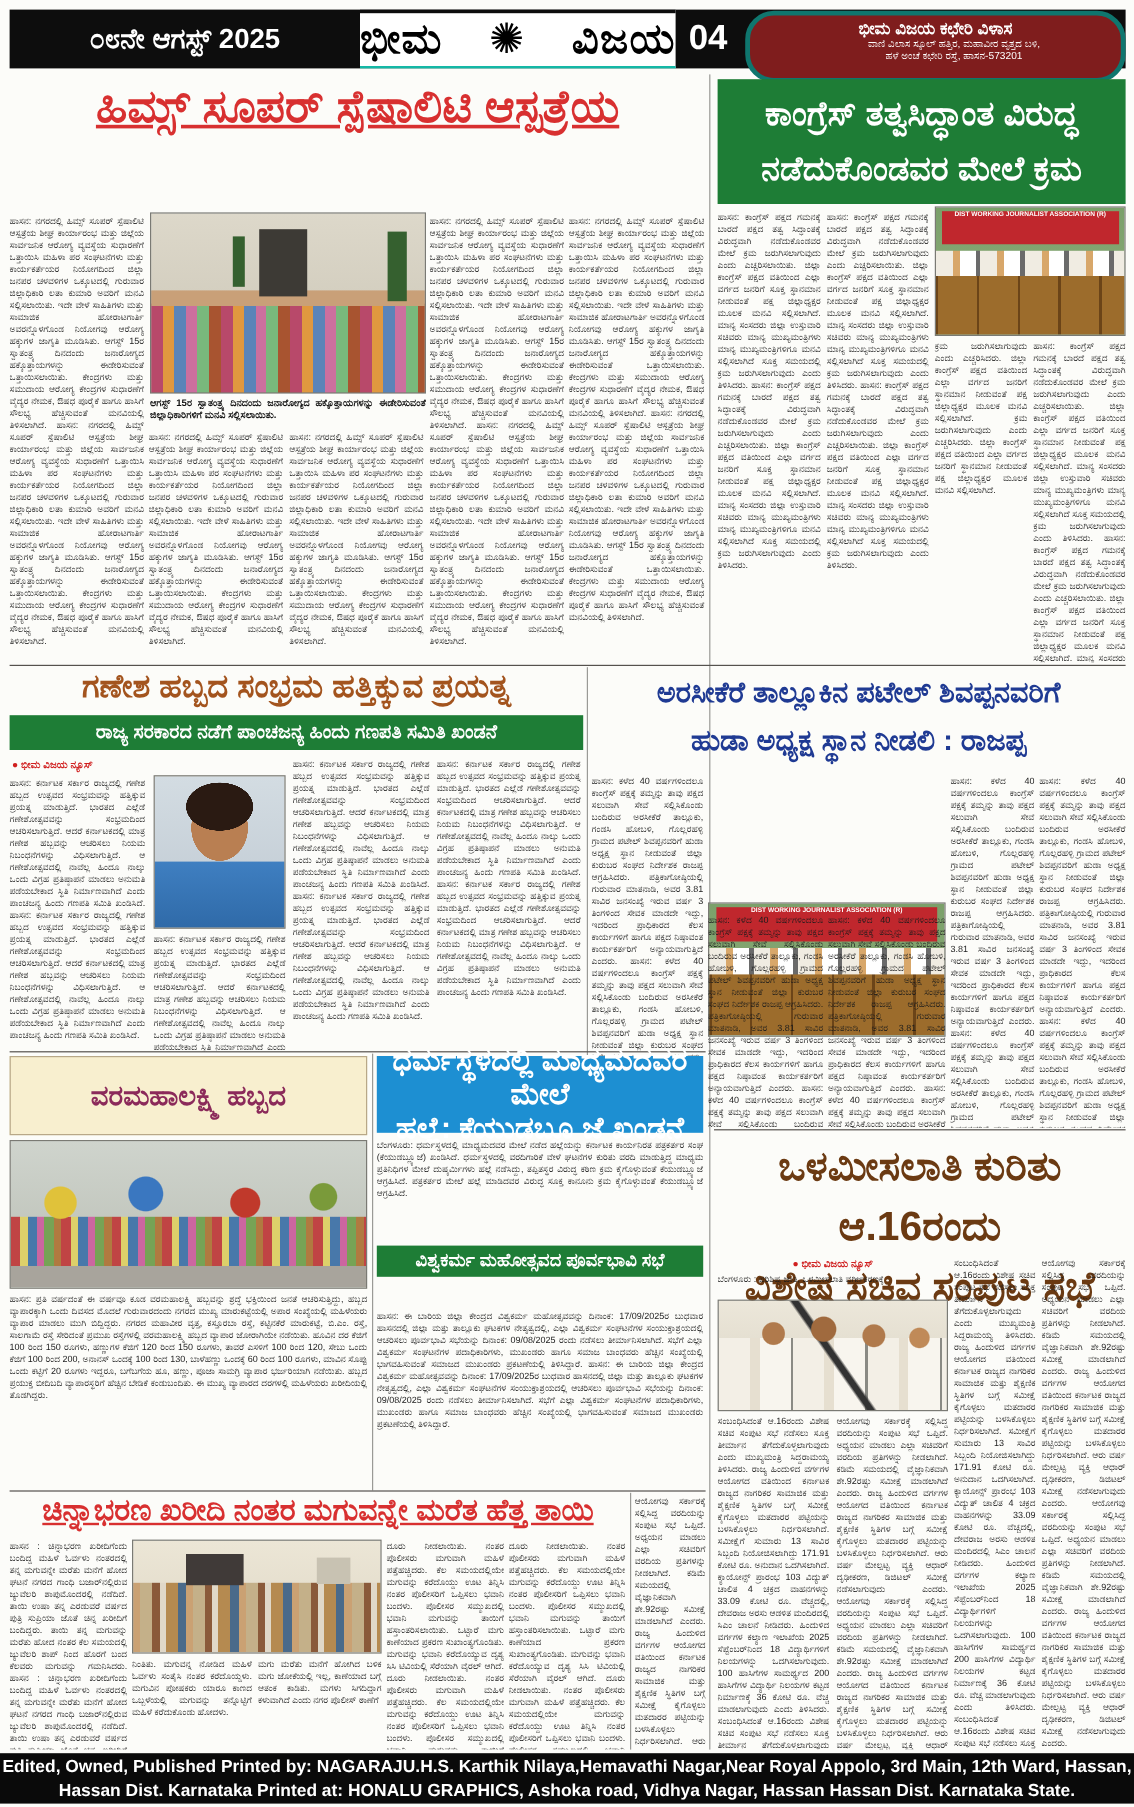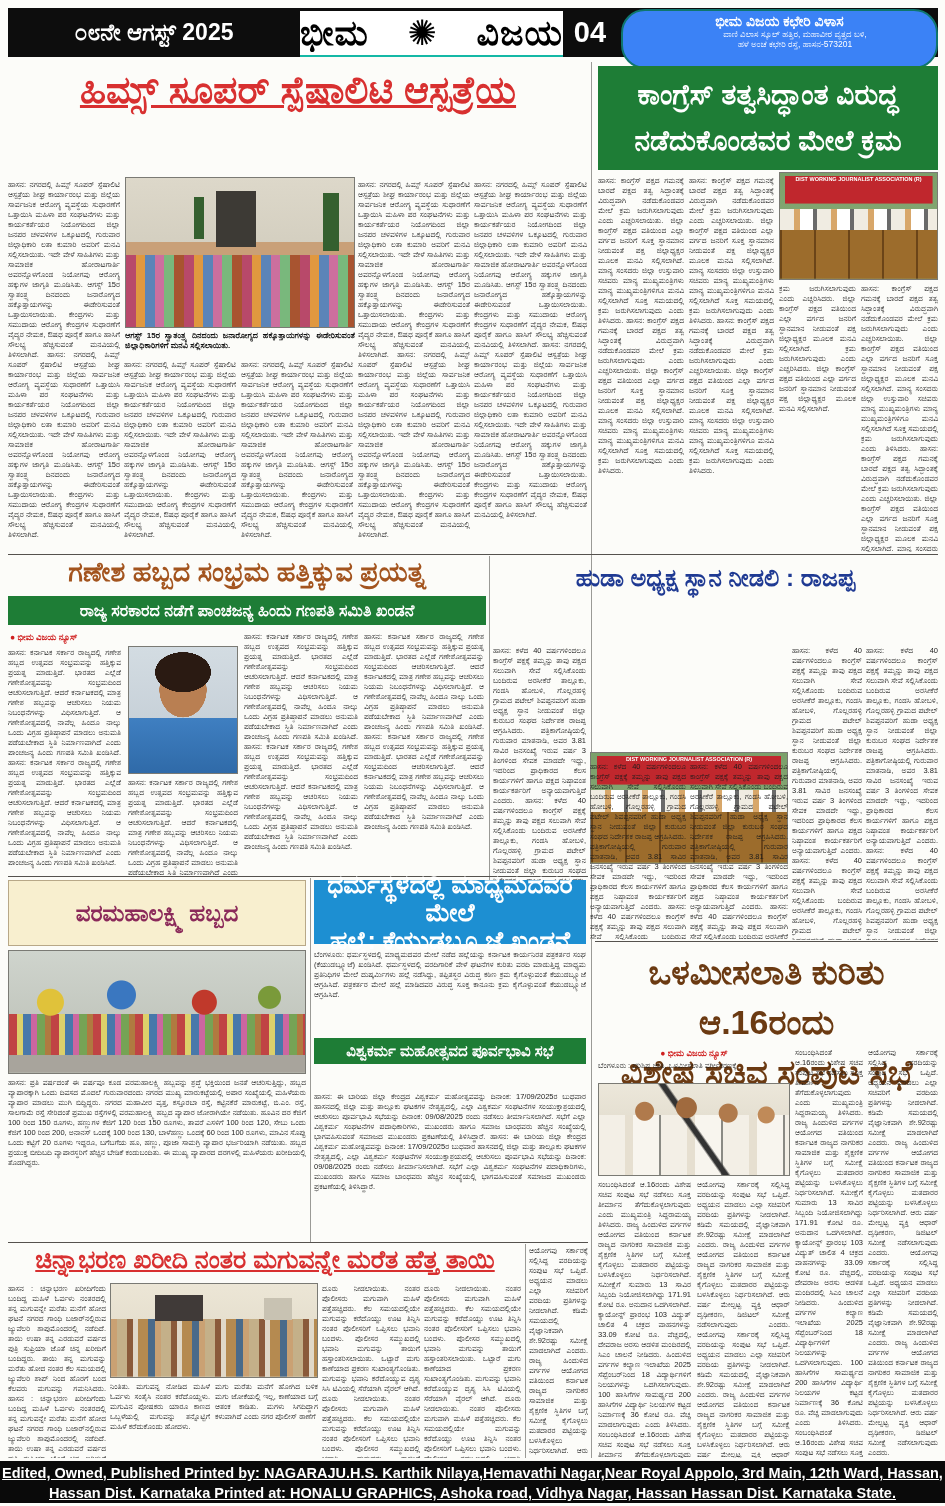--- a/index.html
+++ b/index.html
@@ -9,21 +9,21 @@
   
   .header-bar{left:8px;top:8px;width:930px;height:49px;background:#0d0d0d;}
   .date-box{left:8px;top:8px;width:292px;height:49px;color:#fff;font-size:23px;font-weight:bold;
             display:flex;align-items:center;justify-content:center;}
   .masthead-box{left:300px;top:8px;width:263px;height:49px;background:#fff;border-top:3px solid #0d0d0d;border-bottom:2px solid #14b8a6;
             display:flex;align-items:center;justify-content:space-between;box-sizing:border-box;}
   .masthead-box span{font-size:35px;font-weight:bold;color:#000;letter-spacing:1px;}
   .masthead-sun{font-size:26px;margin:0 2px;}
   .page-num{left:563px;top:8px;width:54px;height:49px;color:#fff;font-size:29px;font-weight:bold;
             display:flex;align-items:center;justify-content:center;}
-  .office-badge{left:621px;top:9px;width:317px;height:60px;background:#3b82f6;border:2px solid #0f766e;border-radius:24px;
+  .office-badge{left:621px;top:9px;width:317px;height:60px;background:#7f1d1d;border:4px solid #0f766e;border-radius:24px;
             box-sizing:border-box;color:#fff;text-align:center;padding-top:3px;}
   .office-badge .t{font-size:14px;font-weight:bold;line-height:15px;}
   .office-badge .l{font-size:8.5px;line-height:10px;padding-left:31px;}
   
   .vrule{width:1px;background:#9a9a96;}
   .hrule{height:1px;background:#55524e;}
   
   .hl{text-align:center;font-weight:bold;}
   .hl-red{color:#d83030;text-decoration:underline;}
   .hl-a{left:8px;top:64px;width:580px;font-size:38px;line-height:52px;}
@@ -84,21 +84,21 @@
      linear-gradient(55deg,transparent 48%,#333 49% 51%,transparent 52%),
      repeating-linear-gradient(90deg,#f3efe6 0 26px,#e6dfd0 26px 34px,#f8f5ee 34px 60px,#8a8a84 60px 62px) 0 100%/100% 66% no-repeat,
      linear-gradient(#ece7da,#d8d2c2);}
   .photo-station{background:
      linear-gradient(#403a38,#403a38) 28% 16%/48px 26px no-repeat,
      linear-gradient(#c8c2b2,#c8c2b2) 86% 20%/28px 22px no-repeat,
      repeating-linear-gradient(90deg,#caa173 0 6px,#c4b089 6px 16px,#8a5a3a 16px 22px,#e0d8c8 22px 27px,#b58a50 27px 37px,#4a6a8a 37px 44px) 0 100%/100% 62% no-repeat,
      linear-gradient(#ece6d6,#ddd6c4);}
   
   .footer{left:0;top:1461px;width:945px;height:42px;background:#0a0a0a;color:#fff;text-align:center;
-          font-weight:bold;font-size:14.5px;line-height:20px;padding-top:2px;box-sizing:border-box;text-decoration:underline;}
+          font-weight:bold;font-size:14.5px;line-height:20px;padding-top:2px;box-sizing:border-box;}
 </style>
 </head>
 <body>
 
 <div id="page">
 
   <div class="abs header-bar"></div>
   <div class="abs date-box">೦೮ನೇ ಆಗಸ್ಟ್ 2025</div>
   <div class="abs masthead-box">
     <span>ಭೀಮ</span>
@@ -150,20 +150,21 @@
     <span>●</span>
     <span>ಭೀಮ ವಿಜಯ ನ್ಯೂಸ್</span>
   </div>
   <div class="abs bodytext" style="left:8px;top:648px;width:113px;height:228px;">ಹಾಸನ: ಕರ್ನಾಟಕ ಸರ್ಕಾರ ರಾಜ್ಯದಲ್ಲಿ ಗಣೇಶ ಹಬ್ಬದ ಉತ್ಸವದ ಸಂಭ್ರಮವನ್ನು ಹತ್ತಿಕ್ಕುವ ಪ್ರಯತ್ನ ಮಾಡುತ್ತಿದೆ. ಭಾರತದ ಎಲ್ಲೆಡೆ ಗಣೇಶೋತ್ಸವವನ್ನು ಸಂಭ್ರಮದಿಂದ ಆಚರಿಸಲಾಗುತ್ತಿದೆ. ಆದರೆ ಕರ್ನಾಟಕದಲ್ಲಿ ಮಾತ್ರ ಗಣೇಶ ಹಬ್ಬವನ್ನು ಆಚರಿಸಲು ನಿಯಮ ನಿಬಂಧನೆಗಳನ್ನು ವಿಧಿಸಲಾಗುತ್ತಿದೆ. ಆ ಗಣೇಶೋತ್ಸವದಲ್ಲಿ ನಾವೆಲ್ಲ ಹಿಂದೂ ನಾಲ್ಕು ಒಂದು ವಿಗ್ರಹ ಪ್ರತಿಷ್ಠಾಪನೆ ಮಾಡಲು ಅನುಮತಿ ಪಡೆಯಬೇಕಾದ ಸ್ಥಿತಿ ನಿರ್ಮಾಣವಾಗಿದೆ ಎಂದು ಪಾಂಚಜನ್ಯ ಹಿಂದು ಗಣಪತಿ ಸಮಿತಿ ಖಂಡಿಸಿದೆ. ಹಾಸನ: ಕರ್ನಾಟಕ ಸರ್ಕಾರ ರಾಜ್ಯದಲ್ಲಿ ಗಣೇಶ ಹಬ್ಬದ ಉತ್ಸವದ ಸಂಭ್ರಮವನ್ನು ಹತ್ತಿಕ್ಕುವ ಪ್ರಯತ್ನ ಮಾಡುತ್ತಿದೆ. ಭಾರತದ ಎಲ್ಲೆಡೆ ಗಣೇಶೋತ್ಸವವನ್ನು ಸಂಭ್ರಮದಿಂದ ಆಚರಿಸಲಾಗುತ್ತಿದೆ. ಆದರೆ ಕರ್ನಾಟಕದಲ್ಲಿ ಮಾತ್ರ ಗಣೇಶ ಹಬ್ಬವನ್ನು ಆಚರಿಸಲು ನಿಯಮ ನಿಬಂಧನೆಗಳನ್ನು ವಿಧಿಸಲಾಗುತ್ತಿದೆ. ಆ ಗಣೇಶೋತ್ಸವದಲ್ಲಿ ನಾವೆಲ್ಲ ಹಿಂದೂ ನಾಲ್ಕು ಒಂದು ವಿಗ್ರಹ ಪ್ರತಿಷ್ಠಾಪನೆ ಮಾಡಲು ಅನುಮತಿ ಪಡೆಯಬೇಕಾದ ಸ್ಥಿತಿ ನಿರ್ಮಾಣವಾಗಿದೆ ಎಂದು ಪಾಂಚಜನ್ಯ ಹಿಂದು ಗಣಪತಿ ಸಮಿತಿ ಖಂಡಿಸಿದೆ.</div>
   <div class="abs photo photo-portrait" style="left:128px;top:646px;width:110px;height:128px;"></div>
   <div class="abs bodytext" style="left:128px;top:778px;width:110px;height:98px;">ಹಾಸನ: ಕರ್ನಾಟಕ ಸರ್ಕಾರ ರಾಜ್ಯದಲ್ಲಿ ಗಣೇಶ ಹಬ್ಬದ ಉತ್ಸವದ ಸಂಭ್ರಮವನ್ನು ಹತ್ತಿಕ್ಕುವ ಪ್ರಯತ್ನ ಮಾಡುತ್ತಿದೆ. ಭಾರತದ ಎಲ್ಲೆಡೆ ಗಣೇಶೋತ್ಸವವನ್ನು ಸಂಭ್ರಮದಿಂದ ಆಚರಿಸಲಾಗುತ್ತಿದೆ. ಆದರೆ ಕರ್ನಾಟಕದಲ್ಲಿ ಮಾತ್ರ ಗಣೇಶ ಹಬ್ಬವನ್ನು ಆಚರಿಸಲು ನಿಯಮ ನಿಬಂಧನೆಗಳನ್ನು ವಿಧಿಸಲಾಗುತ್ತಿದೆ. ಆ ಗಣೇಶೋತ್ಸವದಲ್ಲಿ ನಾವೆಲ್ಲ ಹಿಂದೂ ನಾಲ್ಕು ಒಂದು ವಿಗ್ರಹ ಪ್ರತಿಷ್ಠಾಪನೆ ಮಾಡಲು ಅನುಮತಿ ಪಡೆಯಬೇಕಾದ ಸ್ಥಿತಿ ನಿರ್ಮಾಣವಾಗಿದೆ ಎಂದು ಪಾಂಚಜನ್ಯ ಹಿಂದು ಗಣಪತಿ ಸಮಿತಿ ಖಂಡಿಸಿದೆ.</div>
   <div class="abs bodytext" style="left:244px;top:632px;width:114px;height:244px;">ಹಾಸನ: ಕರ್ನಾಟಕ ಸರ್ಕಾರ ರಾಜ್ಯದಲ್ಲಿ ಗಣೇಶ ಹಬ್ಬದ ಉತ್ಸವದ ಸಂಭ್ರಮವನ್ನು ಹತ್ತಿಕ್ಕುವ ಪ್ರಯತ್ನ ಮಾಡುತ್ತಿದೆ. ಭಾರತದ ಎಲ್ಲೆಡೆ ಗಣೇಶೋತ್ಸವವನ್ನು ಸಂಭ್ರಮದಿಂದ ಆಚರಿಸಲಾಗುತ್ತಿದೆ. ಆದರೆ ಕರ್ನಾಟಕದಲ್ಲಿ ಮಾತ್ರ ಗಣೇಶ ಹಬ್ಬವನ್ನು ಆಚರಿಸಲು ನಿಯಮ ನಿಬಂಧನೆಗಳನ್ನು ವಿಧಿಸಲಾಗುತ್ತಿದೆ. ಆ ಗಣೇಶೋತ್ಸವದಲ್ಲಿ ನಾವೆಲ್ಲ ಹಿಂದೂ ನಾಲ್ಕು ಒಂದು ವಿಗ್ರಹ ಪ್ರತಿಷ್ಠಾಪನೆ ಮಾಡಲು ಅನುಮತಿ ಪಡೆಯಬೇಕಾದ ಸ್ಥಿತಿ ನಿರ್ಮಾಣವಾಗಿದೆ ಎಂದು ಪಾಂಚಜನ್ಯ ಹಿಂದು ಗಣಪತಿ ಸಮಿತಿ ಖಂಡಿಸಿದೆ. ಹಾಸನ: ಕರ್ನಾಟಕ ಸರ್ಕಾರ ರಾಜ್ಯದಲ್ಲಿ ಗಣೇಶ ಹಬ್ಬದ ಉತ್ಸವದ ಸಂಭ್ರಮವನ್ನು ಹತ್ತಿಕ್ಕುವ ಪ್ರಯತ್ನ ಮಾಡುತ್ತಿದೆ. ಭಾರತದ ಎಲ್ಲೆಡೆ ಗಣೇಶೋತ್ಸವವನ್ನು ಸಂಭ್ರಮದಿಂದ ಆಚರಿಸಲಾಗುತ್ತಿದೆ. ಆದರೆ ಕರ್ನಾಟಕದಲ್ಲಿ ಮಾತ್ರ ಗಣೇಶ ಹಬ್ಬವನ್ನು ಆಚರಿಸಲು ನಿಯಮ ನಿಬಂಧನೆಗಳನ್ನು ವಿಧಿಸಲಾಗುತ್ತಿದೆ. ಆ ಗಣೇಶೋತ್ಸವದಲ್ಲಿ ನಾವೆಲ್ಲ ಹಿಂದೂ ನಾಲ್ಕು ಒಂದು ವಿಗ್ರಹ ಪ್ರತಿಷ್ಠಾಪನೆ ಮಾಡಲು ಅನುಮತಿ ಪಡೆಯಬೇಕಾದ ಸ್ಥಿತಿ ನಿರ್ಮಾಣವಾಗಿದೆ ಎಂದು ಪಾಂಚಜನ್ಯ ಹಿಂದು ಗಣಪತಿ ಸಮಿತಿ ಖಂಡಿಸಿದೆ.</div>
   <div class="abs bodytext" style="left:364px;top:632px;width:120px;height:244px;">ಹಾಸನ: ಕರ್ನಾಟಕ ಸರ್ಕಾರ ರಾಜ್ಯದಲ್ಲಿ ಗಣೇಶ ಹಬ್ಬದ ಉತ್ಸವದ ಸಂಭ್ರಮವನ್ನು ಹತ್ತಿಕ್ಕುವ ಪ್ರಯತ್ನ ಮಾಡುತ್ತಿದೆ. ಭಾರತದ ಎಲ್ಲೆಡೆ ಗಣೇಶೋತ್ಸವವನ್ನು ಸಂಭ್ರಮದಿಂದ ಆಚರಿಸಲಾಗುತ್ತಿದೆ. ಆದರೆ ಕರ್ನಾಟಕದಲ್ಲಿ ಮಾತ್ರ ಗಣೇಶ ಹಬ್ಬವನ್ನು ಆಚರಿಸಲು ನಿಯಮ ನಿಬಂಧನೆಗಳನ್ನು ವಿಧಿಸಲಾಗುತ್ತಿದೆ. ಆ ಗಣೇಶೋತ್ಸವದಲ್ಲಿ ನಾವೆಲ್ಲ ಹಿಂದೂ ನಾಲ್ಕು ಒಂದು ವಿಗ್ರಹ ಪ್ರತಿಷ್ಠಾಪನೆ ಮಾಡಲು ಅನುಮತಿ ಪಡೆಯಬೇಕಾದ ಸ್ಥಿತಿ ನಿರ್ಮಾಣವಾಗಿದೆ ಎಂದು ಪಾಂಚಜನ್ಯ ಹಿಂದು ಗಣಪತಿ ಸಮಿತಿ ಖಂಡಿಸಿದೆ. ಹಾಸನ: ಕರ್ನಾಟಕ ಸರ್ಕಾರ ರಾಜ್ಯದಲ್ಲಿ ಗಣೇಶ ಹಬ್ಬದ ಉತ್ಸವದ ಸಂಭ್ರಮವನ್ನು ಹತ್ತಿಕ್ಕುವ ಪ್ರಯತ್ನ ಮಾಡುತ್ತಿದೆ. ಭಾರತದ ಎಲ್ಲೆಡೆ ಗಣೇಶೋತ್ಸವವನ್ನು ಸಂಭ್ರಮದಿಂದ ಆಚರಿಸಲಾಗುತ್ತಿದೆ. ಆದರೆ ಕರ್ನಾಟಕದಲ್ಲಿ ಮಾತ್ರ ಗಣೇಶ ಹಬ್ಬವನ್ನು ಆಚರಿಸಲು ನಿಯಮ ನಿಬಂಧನೆಗಳನ್ನು ವಿಧಿಸಲಾಗುತ್ತಿದೆ. ಆ ಗಣೇಶೋತ್ಸವದಲ್ಲಿ ನಾವೆಲ್ಲ ಹಿಂದೂ ನಾಲ್ಕು ಒಂದು ವಿಗ್ರಹ ಪ್ರತಿಷ್ಠಾಪನೆ ಮಾಡಲು ಅನುಮತಿ ಪಡೆಯಬೇಕಾದ ಸ್ಥಿತಿ ನಿರ್ಮಾಣವಾಗಿದೆ ಎಂದು ಪಾಂಚಜನ್ಯ ಹಿಂದು ಗಣಪತಿ ಸಮಿತಿ ಖಂಡಿಸಿದೆ.</div>
 
   <div class="abs hl hl-d">
+    <div>ಅರಸೀಕೆರೆ ತಾಲ್ಲೂಕಿನ ಪಟೇಲ್ ಶಿವಪ್ಪನವರಿಗೆ</div>
     <div>ಹುಡಾ ಅಧ್ಯಕ್ಷ ಸ್ಥಾನ ನೀಡಲಿ : ರಾಜಪ್ಪ</div>
   </div>
   <div class="abs bodytext" style="left:493px;top:646px;width:93px;height:294px;">ಹಾಸನ: ಕಳೆದ 40 ವರ್ಷಗಳಿಂದಲೂ ಕಾಂಗ್ರೆಸ್ ಪಕ್ಷಕ್ಕೆ ತಮ್ಮನ್ನು ತಾವು ಪಕ್ಷದ ಸಲುವಾಗಿ ಸೇವೆ ಸಲ್ಲಿಸಿಕೊಂಡು ಬಂದಿರುವ ಅರಸೀಕೆರೆ ತಾಲ್ಲೂಕು, ಗಂಡಸಿ ಹೋಬಳಿ, ಗೊಲ್ಲರಹಳ್ಳಿ ಗ್ರಾಮದ ಪಟೇಲ್ ಶಿವಪ್ಪನವರಿಗೆ ಹುಡಾ ಅಧ್ಯಕ್ಷ ಸ್ಥಾನ ನೀಡುವಂತೆ ಜಿಲ್ಲಾ ಕುರುಬರ ಸಂಘದ ನಿರ್ದೇಶಕ ರಾಜಪ್ಪ ಆಗ್ರಹಿಸಿದರು. ಪತ್ರಿಕಾಗೋಷ್ಠಿಯಲ್ಲಿ ಗುರುವಾರ ಮಾತನಾಡಿ, ಅವರ 3.81 ಸಾವಿರ ಜನಸಂಖ್ಯೆ ಇರುವ ವರ್ಷ 3 ತಿಂಗಳಿಂದ ಸೇವಕ ಮಾಡದೇ ಇದ್ದು, ಇದರಿಂದ ಪ್ರಾಧಿಕಾರದ ಕೆಲಸ ಕಾರ್ಯಗಳಿಗೆ ಹಾಗೂ ಪಕ್ಷದ ನಿಷ್ಠಾವಂತ ಕಾರ್ಯಕರ್ತರಿಗೆ ಅನ್ಯಾಯವಾಗುತ್ತಿದೆ ಎಂದರು. ಹಾಸನ: ಕಳೆದ 40 ವರ್ಷಗಳಿಂದಲೂ ಕಾಂಗ್ರೆಸ್ ಪಕ್ಷಕ್ಕೆ ತಮ್ಮನ್ನು ತಾವು ಪಕ್ಷದ ಸಲುವಾಗಿ ಸೇವೆ ಸಲ್ಲಿಸಿಕೊಂಡು ಬಂದಿರುವ ಅರಸೀಕೆರೆ ತಾಲ್ಲೂಕು, ಗಂಡಸಿ ಹೋಬಳಿ, ಗೊಲ್ಲರಹಳ್ಳಿ ಗ್ರಾಮದ ಪಟೇಲ್ ಶಿವಪ್ಪನವರಿಗೆ ಹುಡಾ ಅಧ್ಯಕ್ಷ ಸ್ಥಾನ ನೀಡುವಂತೆ ಜಿಲ್ಲಾ ಕುರುಬರ ಸಂಘದ ನಿರ್ದೇಶಕ ರಾಜಪ್ಪ ಆಗ್ರಹಿಸಿದರು. ಪತ್ರಿಕಾಗೋಷ್ಠಿಯಲ್ಲಿ ಗುರುವಾರ ಮಾತನಾಡಿ, ಅವರ 3.81 ಸಾವಿರ ಜನಸಂಖ್ಯೆ ಇರುವ ವರ್ಷ 3 ತಿಂಗಳಿಂದ ಸೇವಕ ಮಾಡದೇ ಇದ್ದು, ಇದರಿಂದ ಪ್ರಾಧಿಕಾರದ ಕೆಲಸ ಕಾರ್ಯಗಳಿಗೆ ಹಾಗೂ ಪಕ್ಷದ ನಿಷ್ಠಾವಂತ ಕಾರ್ಯಕರ್ತರಿಗೆ ಅನ್ಯಾಯವಾಗುತ್ತಿದೆ ಎಂದರು.</div>
   <div class="abs photo photo-press" style="left:590px;top:644px;width:198px;height:112px;">
     <span class="press-banner">DIST WORKING JOURNALIST ASSOCIATION (R)</span>
   </div>
   <div class="abs bodytext" style="left:590px;top:762px;width:96px;height:178px;">ಹಾಸನ: ಕಳೆದ 40 ವರ್ಷಗಳಿಂದಲೂ ಕಾಂಗ್ರೆಸ್ ಪಕ್ಷಕ್ಕೆ ತಮ್ಮನ್ನು ತಾವು ಪಕ್ಷದ ಸಲುವಾಗಿ ಸೇವೆ ಸಲ್ಲಿಸಿಕೊಂಡು ಬಂದಿರುವ ಅರಸೀಕೆರೆ ತಾಲ್ಲೂಕು, ಗಂಡಸಿ ಹೋಬಳಿ, ಗೊಲ್ಲರಹಳ್ಳಿ ಗ್ರಾಮದ ಪಟೇಲ್ ಶಿವಪ್ಪನವರಿಗೆ ಹುಡಾ ಅಧ್ಯಕ್ಷ ಸ್ಥಾನ ನೀಡುವಂತೆ ಜಿಲ್ಲಾ ಕುರುಬರ ಸಂಘದ ನಿರ್ದೇಶಕ ರಾಜಪ್ಪ ಆಗ್ರಹಿಸಿದರು. ಪತ್ರಿಕಾಗೋಷ್ಠಿಯಲ್ಲಿ ಗುರುವಾರ ಮಾತನಾಡಿ, ಅವರ 3.81 ಸಾವಿರ ಜನಸಂಖ್ಯೆ ಇರುವ ವರ್ಷ 3 ತಿಂಗಳಿಂದ ಸೇವಕ ಮಾಡದೇ ಇದ್ದು, ಇದರಿಂದ ಪ್ರಾಧಿಕಾರದ ಕೆಲಸ ಕಾರ್ಯಗಳಿಗೆ ಹಾಗೂ ಪಕ್ಷದ ನಿಷ್ಠಾವಂತ ಕಾರ್ಯಕರ್ತರಿಗೆ ಅನ್ಯಾಯವಾಗುತ್ತಿದೆ ಎಂದರು. ಹಾಸನ: ಕಳೆದ 40 ವರ್ಷಗಳಿಂದಲೂ ಕಾಂಗ್ರೆಸ್ ಪಕ್ಷಕ್ಕೆ ತಮ್ಮನ್ನು ತಾವು ಪಕ್ಷದ ಸಲುವಾಗಿ ಸೇವೆ ಸಲ್ಲಿಸಿಕೊಂಡು ಬಂದಿರುವ ಅರಸೀಕೆರೆ ತಾಲ್ಲೂಕು, ಗಂಡಸಿ ಹೋಬಳಿ, ಗೊಲ್ಲರಹಳ್ಳಿ ಗ್ರಾಮದ ಪಟೇಲ್ ಶಿವಪ್ಪನವರಿಗೆ ಹುಡಾ ಅಧ್ಯಕ್ಷ ಸ್ಥಾನ ನೀಡುವಂತೆ ಜಿಲ್ಲಾ ಕುರುಬರ ಸಂಘದ ನಿರ್ದೇಶಕ ರಾಜಪ್ಪ ಆಗ್ರಹಿಸಿದರು. ಪತ್ರಿಕಾಗೋಷ್ಠಿಯಲ್ಲಿ ಗುರುವಾರ ಮಾತನಾಡಿ, ಅವರ 3.81 ಸಾವಿರ ಜನಸಂಖ್ಯೆ ಇರುವ ವರ್ಷ 3 ತಿಂಗಳಿಂದ ಸೇವಕ ಮಾಡದೇ ಇದ್ದು, ಇದರಿಂದ ಪ್ರಾಧಿಕಾರದ ಕೆಲಸ ಕಾರ್ಯಗಳಿಗೆ ಹಾಗೂ ಪಕ್ಷದ ನಿಷ್ಠಾವಂತ ಕಾರ್ಯಕರ್ತರಿಗೆ ಅನ್ಯಾಯವಾಗುತ್ತಿದೆ ಎಂದರು.</div>
   <div class="abs bodytext" style="left:690px;top:762px;width:98px;height:178px;">ಹಾಸನ: ಕಳೆದ 40 ವರ್ಷಗಳಿಂದಲೂ ಕಾಂಗ್ರೆಸ್ ಪಕ್ಷಕ್ಕೆ ತಮ್ಮನ್ನು ತಾವು ಪಕ್ಷದ ಸಲುವಾಗಿ ಸೇವೆ ಸಲ್ಲಿಸಿಕೊಂಡು ಬಂದಿರುವ ಅರಸೀಕೆರೆ ತಾಲ್ಲೂಕು, ಗಂಡಸಿ ಹೋಬಳಿ, ಗೊಲ್ಲರಹಳ್ಳಿ ಗ್ರಾಮದ ಪಟೇಲ್ ಶಿವಪ್ಪನವರಿಗೆ ಹುಡಾ ಅಧ್ಯಕ್ಷ ಸ್ಥಾನ ನೀಡುವಂತೆ ಜಿಲ್ಲಾ ಕುರುಬರ ಸಂಘದ ನಿರ್ದೇಶಕ ರಾಜಪ್ಪ ಆಗ್ರಹಿಸಿದರು. ಪತ್ರಿಕಾಗೋಷ್ಠಿಯಲ್ಲಿ ಗುರುವಾರ ಮಾತನಾಡಿ, ಅವರ 3.81 ಸಾವಿರ ಜನಸಂಖ್ಯೆ ಇರುವ ವರ್ಷ 3 ತಿಂಗಳಿಂದ ಸೇವಕ ಮಾಡದೇ ಇದ್ದು, ಇದರಿಂದ ಪ್ರಾಧಿಕಾರದ ಕೆಲಸ ಕಾರ್ಯಗಳಿಗೆ ಹಾಗೂ ಪಕ್ಷದ ನಿಷ್ಠಾವಂತ ಕಾರ್ಯಕರ್ತರಿಗೆ ಅನ್ಯಾಯವಾಗುತ್ತಿದೆ ಎಂದರು. ಹಾಸನ: ಕಳೆದ 40 ವರ್ಷಗಳಿಂದಲೂ ಕಾಂಗ್ರೆಸ್ ಪಕ್ಷಕ್ಕೆ ತಮ್ಮನ್ನು ತಾವು ಪಕ್ಷದ ಸಲುವಾಗಿ ಸೇವೆ ಸಲ್ಲಿಸಿಕೊಂಡು ಬಂದಿರುವ ಅರಸೀಕೆರೆ ತಾಲ್ಲೂಕು, ಗಂಡಸಿ ಹೋಬಳಿ, ಗೊಲ್ಲರಹಳ್ಳಿ ಗ್ರಾಮದ ಪಟೇಲ್ ಶಿವಪ್ಪನವರಿಗೆ ಹುಡಾ ಅಧ್ಯಕ್ಷ ಸ್ಥಾನ ನೀಡುವಂತೆ ಜಿಲ್ಲಾ ಕುರುಬರ ಸಂಘದ ನಿರ್ದೇಶಕ ರಾಜಪ್ಪ ಆಗ್ರಹಿಸಿದರು. ಪತ್ರಿಕಾಗೋಷ್ಠಿಯಲ್ಲಿ ಗುರುವಾರ ಮಾತನಾಡಿ, ಅವರ 3.81 ಸಾವಿರ ಜನಸಂಖ್ಯೆ ಇರುವ ವರ್ಷ 3 ತಿಂಗಳಿಂದ ಸೇವಕ ಮಾಡದೇ ಇದ್ದು, ಇದರಿಂದ ಪ್ರಾಧಿಕಾರದ ಕೆಲಸ ಕಾರ್ಯಗಳಿಗೆ ಹಾಗೂ ಪಕ್ಷದ ನಿಷ್ಠಾವಂತ ಕಾರ್ಯಕರ್ತರಿಗೆ ಅನ್ಯಾಯವಾಗುತ್ತಿದೆ ಎಂದರು.</div>
   <div class="abs bodytext" style="left:792px;top:646px;width:70px;height:294px;">ಹಾಸನ: ಕಳೆದ 40 ವರ್ಷಗಳಿಂದಲೂ ಕಾಂಗ್ರೆಸ್ ಪಕ್ಷಕ್ಕೆ ತಮ್ಮನ್ನು ತಾವು ಪಕ್ಷದ ಸಲುವಾಗಿ ಸೇವೆ ಸಲ್ಲಿಸಿಕೊಂಡು ಬಂದಿರುವ ಅರಸೀಕೆರೆ ತಾಲ್ಲೂಕು, ಗಂಡಸಿ ಹೋಬಳಿ, ಗೊಲ್ಲರಹಳ್ಳಿ ಗ್ರಾಮದ ಪಟೇಲ್ ಶಿವಪ್ಪನವರಿಗೆ ಹುಡಾ ಅಧ್ಯಕ್ಷ ಸ್ಥಾನ ನೀಡುವಂತೆ ಜಿಲ್ಲಾ ಕುರುಬರ ಸಂಘದ ನಿರ್ದೇಶಕ ರಾಜಪ್ಪ ಆಗ್ರಹಿಸಿದರು. ಪತ್ರಿಕಾಗೋಷ್ಠಿಯಲ್ಲಿ ಗುರುವಾರ ಮಾತನಾಡಿ, ಅವರ 3.81 ಸಾವಿರ ಜನಸಂಖ್ಯೆ ಇರುವ ವರ್ಷ 3 ತಿಂಗಳಿಂದ ಸೇವಕ ಮಾಡದೇ ಇದ್ದು, ಇದರಿಂದ ಪ್ರಾಧಿಕಾರದ ಕೆಲಸ ಕಾರ್ಯಗಳಿಗೆ ಹಾಗೂ ಪಕ್ಷದ ನಿಷ್ಠಾವಂತ ಕಾರ್ಯಕರ್ತರಿಗೆ ಅನ್ಯಾಯವಾಗುತ್ತಿದೆ ಎಂದರು. ಹಾಸನ: ಕಳೆದ 40 ವರ್ಷಗಳಿಂದಲೂ ಕಾಂಗ್ರೆಸ್ ಪಕ್ಷಕ್ಕೆ ತಮ್ಮನ್ನು ತಾವು ಪಕ್ಷದ ಸಲುವಾಗಿ ಸೇವೆ ಸಲ್ಲಿಸಿಕೊಂಡು ಬಂದಿರುವ ಅರಸೀಕೆರೆ ತಾಲ್ಲೂಕು, ಗಂಡಸಿ ಹೋಬಳಿ, ಗೊಲ್ಲರಹಳ್ಳಿ ಗ್ರಾಮದ ಪಟೇಲ್ ಶಿವಪ್ಪನವರಿಗೆ ಹುಡಾ ಅಧ್ಯಕ್ಷ ಸ್ಥಾನ ನೀಡುವಂತೆ ಜಿಲ್ಲಾ ಕುರುಬರ ಸಂಘದ ನಿರ್ದೇಶಕ ರಾಜಪ್ಪ ಆಗ್ರಹಿಸಿದರು. ಪತ್ರಿಕಾಗೋಷ್ಠಿಯಲ್ಲಿ ಗುರುವಾರ ಮಾತನಾಡಿ, ಅವರ 3.81 ಸಾವಿರ ಜನಸಂಖ್ಯೆ ಇರುವ ವರ್ಷ 3 ತಿಂಗಳಿಂದ ಸೇವಕ ಮಾಡದೇ ಇದ್ದು, ಇದರಿಂದ ಪ್ರಾಧಿಕಾರದ ಕೆಲಸ ಕಾರ್ಯಗಳಿಗೆ ಹಾಗೂ ಪಕ್ಷದ ನಿಷ್ಠಾವಂತ ಕಾರ್ಯಕರ್ತರಿಗೆ ಅನ್ಯಾಯವಾಗುತ್ತಿದೆ ಎಂದರು.</div>
   <div class="abs bodytext" style="left:866px;top:646px;width:72px;height:294px;">ಹಾಸನ: ಕಳೆದ 40 ವರ್ಷಗಳಿಂದಲೂ ಕಾಂಗ್ರೆಸ್ ಪಕ್ಷಕ್ಕೆ ತಮ್ಮನ್ನು ತಾವು ಪಕ್ಷದ ಸಲುವಾಗಿ ಸೇವೆ ಸಲ್ಲಿಸಿಕೊಂಡು ಬಂದಿರುವ ಅರಸೀಕೆರೆ ತಾಲ್ಲೂಕು, ಗಂಡಸಿ ಹೋಬಳಿ, ಗೊಲ್ಲರಹಳ್ಳಿ ಗ್ರಾಮದ ಪಟೇಲ್ ಶಿವಪ್ಪನವರಿಗೆ ಹುಡಾ ಅಧ್ಯಕ್ಷ ಸ್ಥಾನ ನೀಡುವಂತೆ ಜಿಲ್ಲಾ ಕುರುಬರ ಸಂಘದ ನಿರ್ದೇಶಕ ರಾಜಪ್ಪ ಆಗ್ರಹಿಸಿದರು. ಪತ್ರಿಕಾಗೋಷ್ಠಿಯಲ್ಲಿ ಗುರುವಾರ ಮಾತನಾಡಿ, ಅವರ 3.81 ಸಾವಿರ ಜನಸಂಖ್ಯೆ ಇರುವ ವರ್ಷ 3 ತಿಂಗಳಿಂದ ಸೇವಕ ಮಾಡದೇ ಇದ್ದು, ಇದರಿಂದ ಪ್ರಾಧಿಕಾರದ ಕೆಲಸ ಕಾರ್ಯಗಳಿಗೆ ಹಾಗೂ ಪಕ್ಷದ ನಿಷ್ಠಾವಂತ ಕಾರ್ಯಕರ್ತರಿಗೆ ಅನ್ಯಾಯವಾಗುತ್ತಿದೆ ಎಂದರು. ಹಾಸನ: ಕಳೆದ 40 ವರ್ಷಗಳಿಂದಲೂ ಕಾಂಗ್ರೆಸ್ ಪಕ್ಷಕ್ಕೆ ತಮ್ಮನ್ನು ತಾವು ಪಕ್ಷದ ಸಲುವಾಗಿ ಸೇವೆ ಸಲ್ಲಿಸಿಕೊಂಡು ಬಂದಿರುವ ಅರಸೀಕೆರೆ ತಾಲ್ಲೂಕು, ಗಂಡಸಿ ಹೋಬಳಿ, ಗೊಲ್ಲರಹಳ್ಳಿ ಗ್ರಾಮದ ಪಟೇಲ್ ಶಿವಪ್ಪನವರಿಗೆ ಹುಡಾ ಅಧ್ಯಕ್ಷ ಸ್ಥಾನ ನೀಡುವಂತೆ ಜಿಲ್ಲಾ ಕುರುಬರ ಸಂಘದ ನಿರ್ದೇಶಕ ರಾಜಪ್ಪ ಆಗ್ರಹಿಸಿದರು. ಪತ್ರಿಕಾಗೋಷ್ಠಿಯಲ್ಲಿ ಗುರುವಾರ ಮಾತನಾಡಿ, ಅವರ 3.81 ಸಾವಿರ ಜನಸಂಖ್ಯೆ ಇರುವ ವರ್ಷ 3 ತಿಂಗಳಿಂದ ಸೇವಕ ಮಾಡದೇ ಇದ್ದು, ಇದರಿಂದ ಪ್ರಾಧಿಕಾರದ ಕೆಲಸ ಕಾರ್ಯಗಳಿಗೆ ಹಾಗೂ ಪಕ್ಷದ ನಿಷ್ಠಾವಂತ ಕಾರ್ಯಕರ್ತರಿಗೆ ಅನ್ಯಾಯವಾಗುತ್ತಿದೆ ಎಂದರು.</div>

